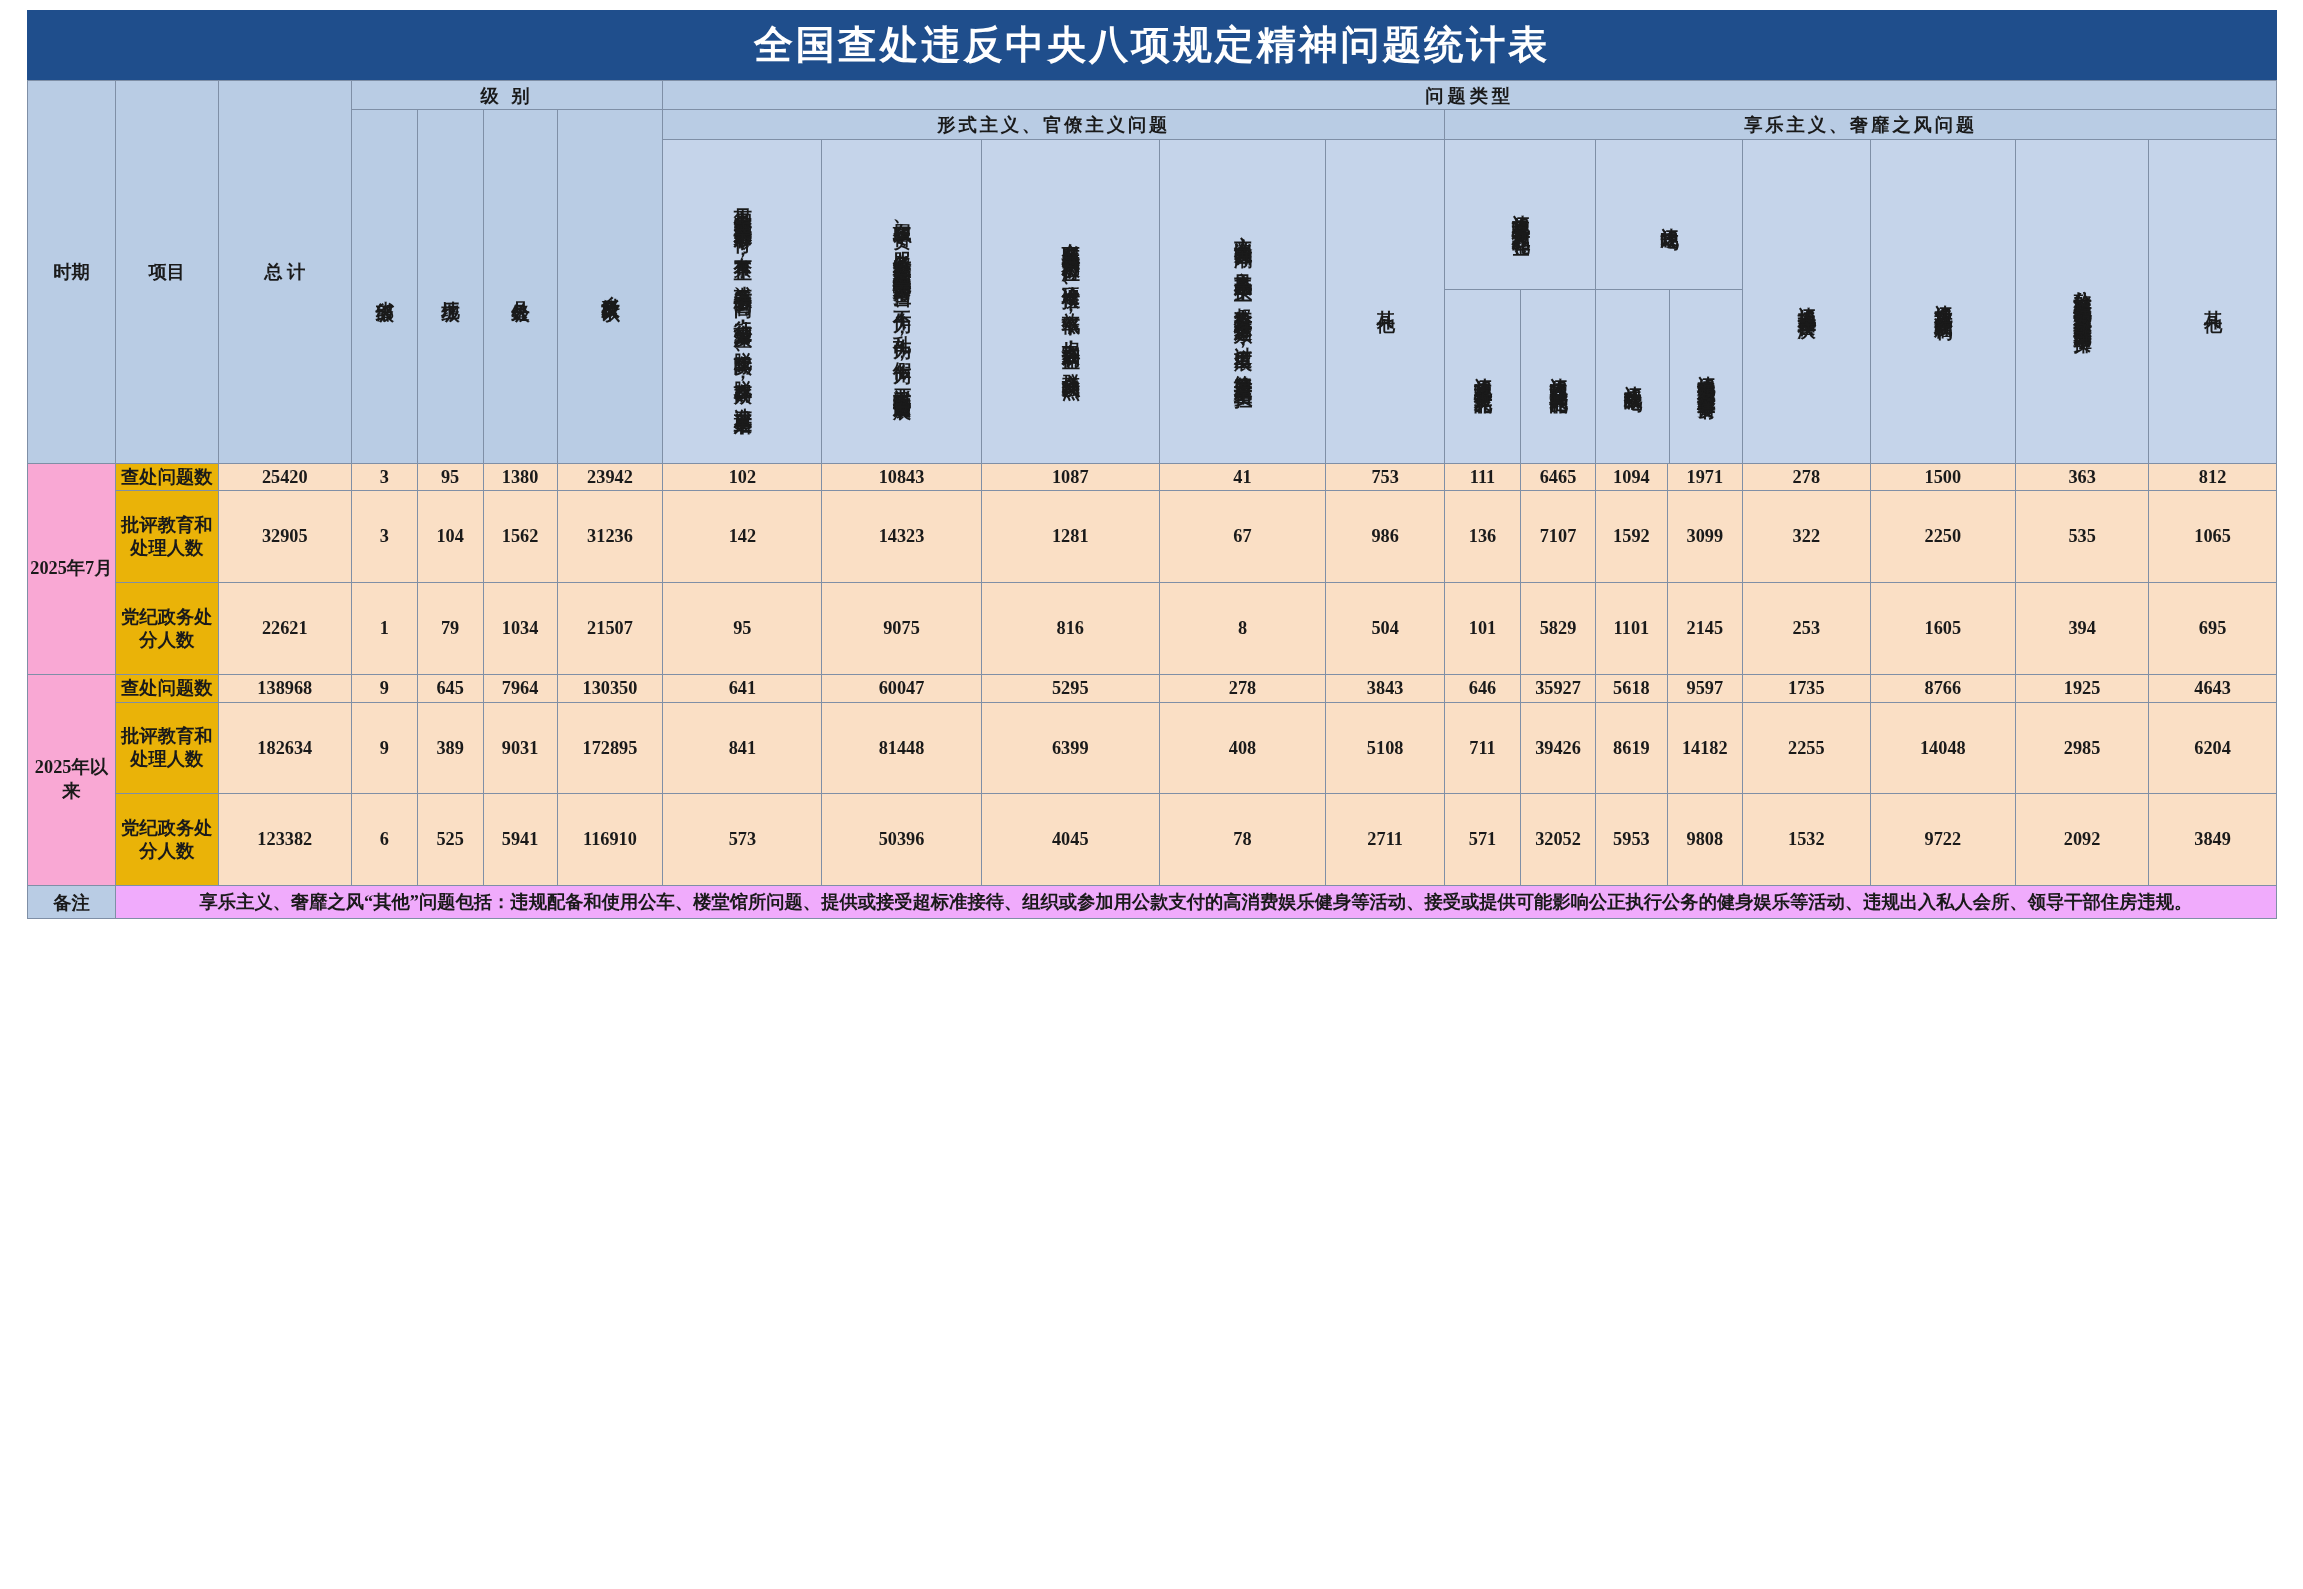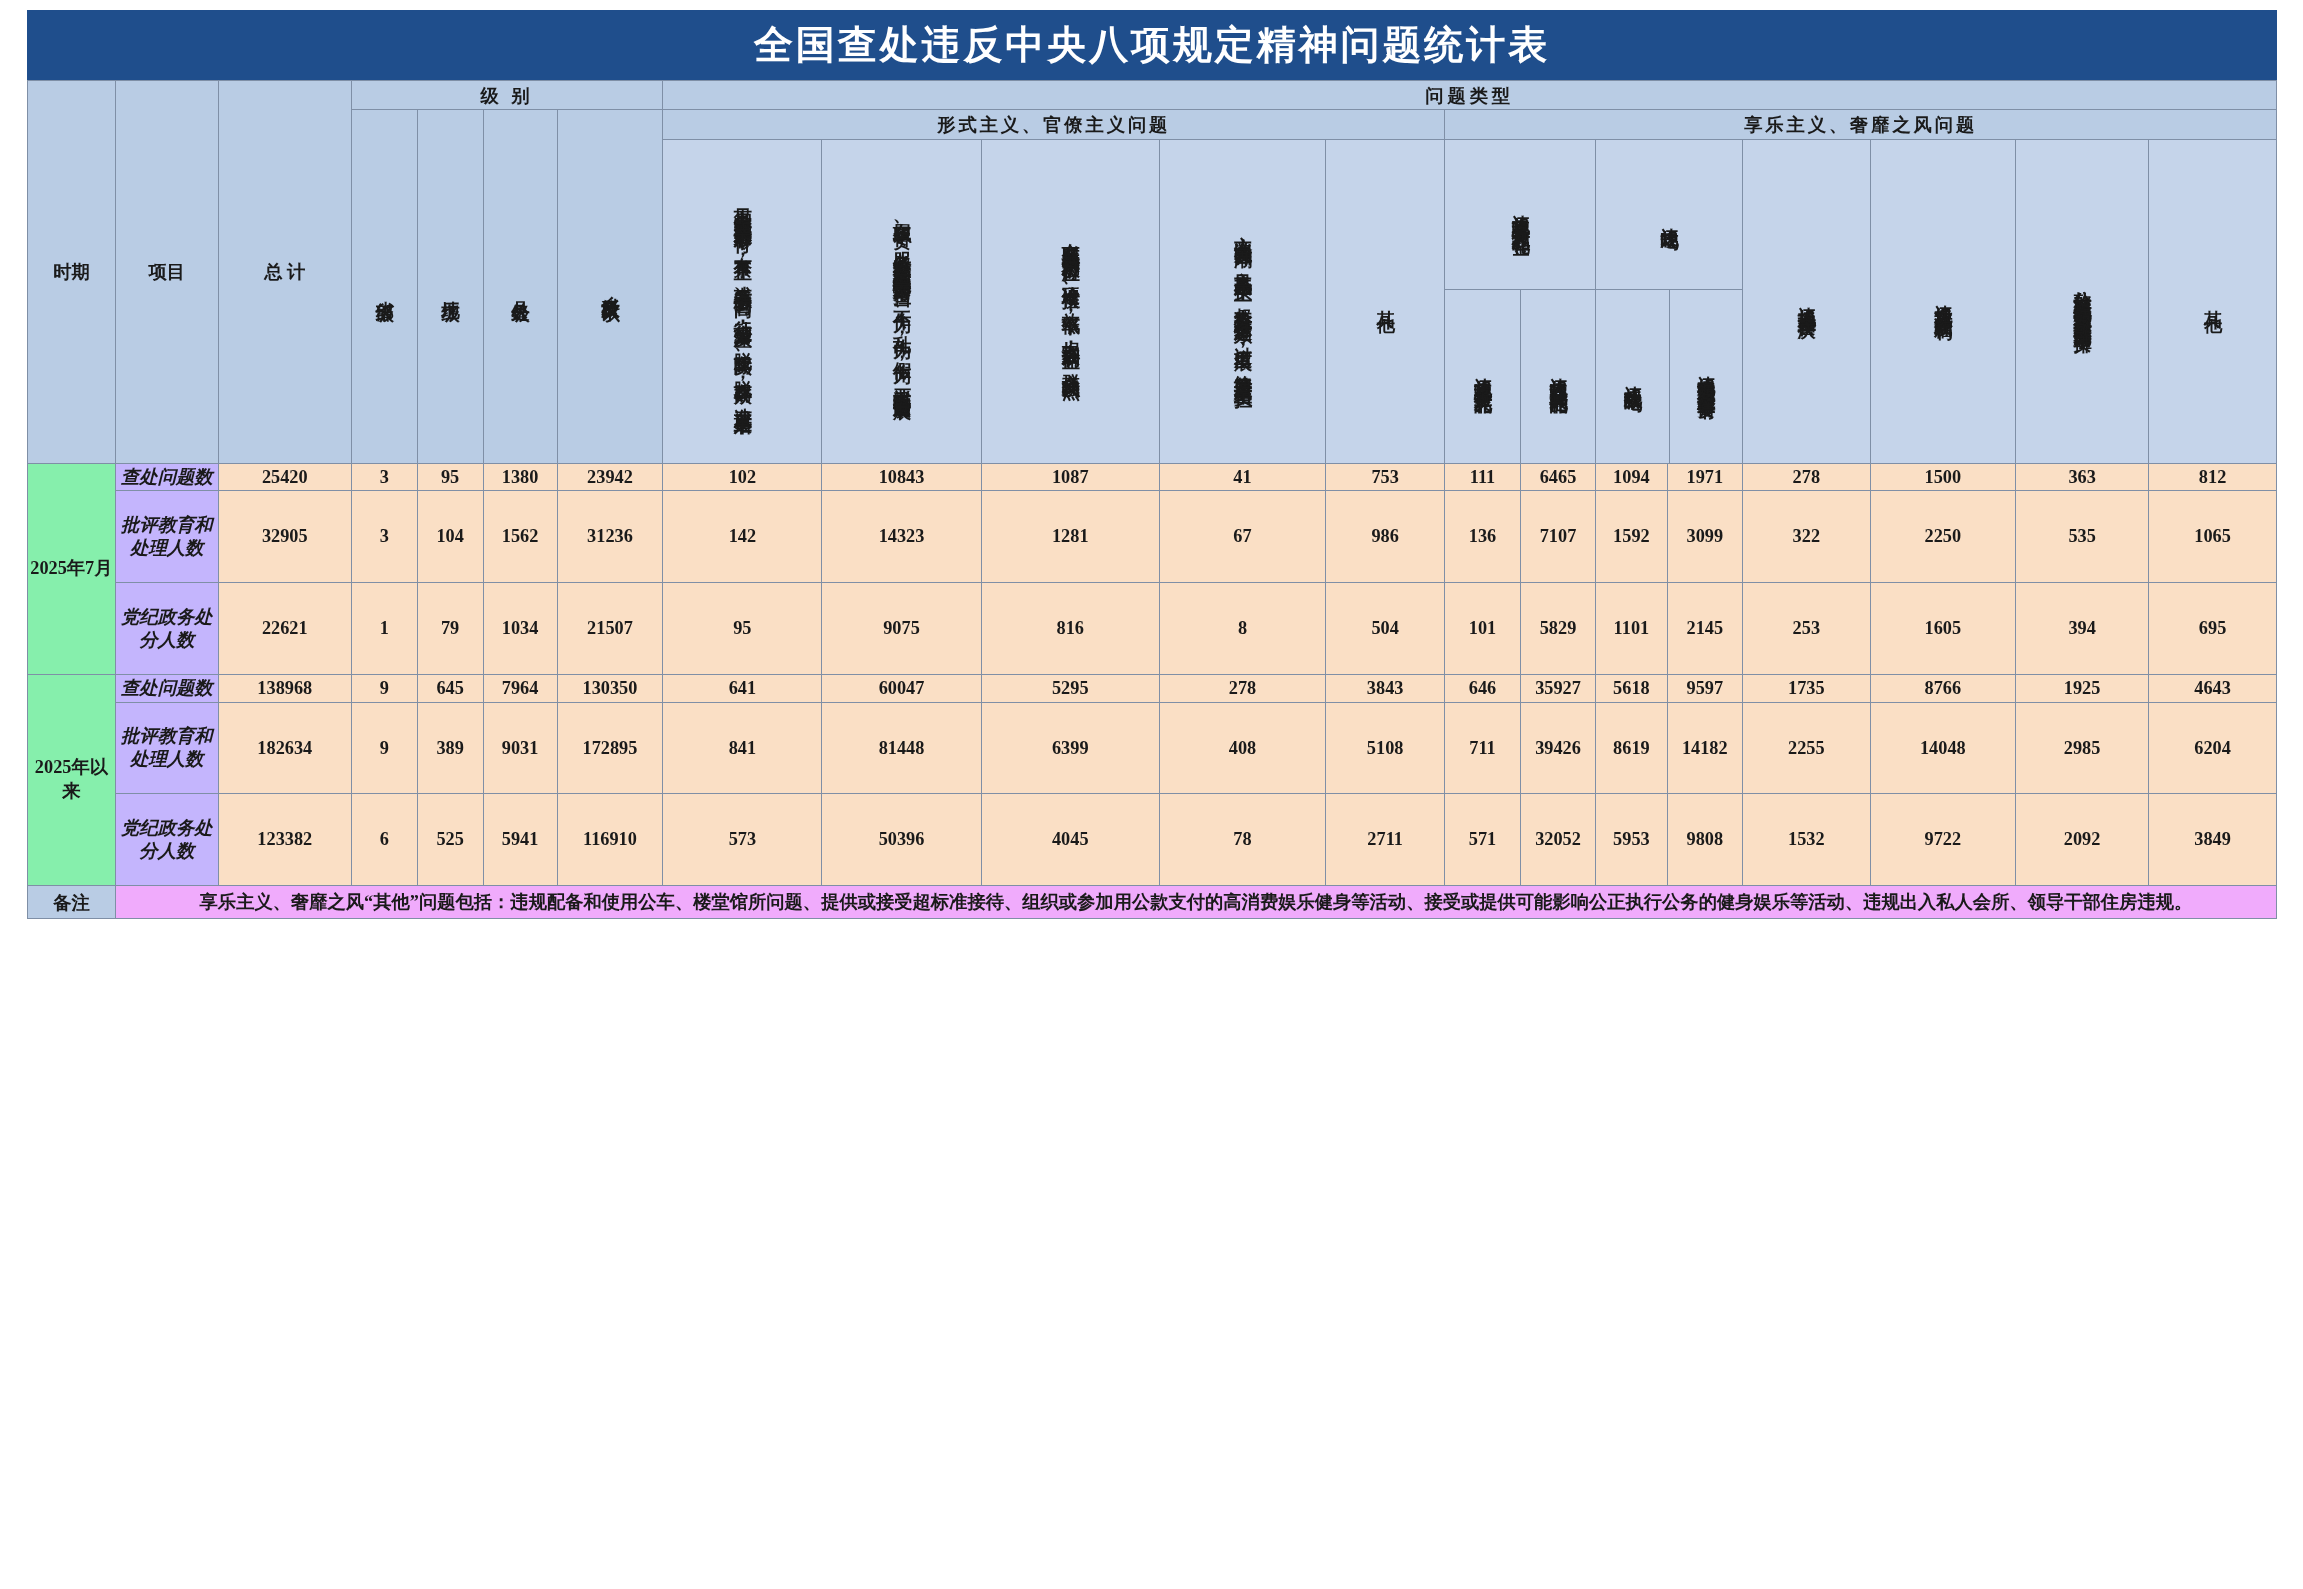--- a/index.html
+++ b/index.html
@@ -70,28 +70,27 @@
     margin: 0 auto;
     display: inline-block;
     max-height: 174px;
   }
   .data {
     background: #fadfc5;
     font-weight: normal;
     font-size: 20px;
   }
   .rowlab {
-    background: #c4b5fd;
+    background: #eab308;
     font-size: 20px;
     font-weight: bold;
     line-height: 1.25;
-    font-style: italic;
   }
   .periodlab {
-    background: #86efac;
+    background: #f9a8d4;
     font-size: 20px;
     font-weight: bold;
     line-height: 1.3;
   }
   .note-cell {
     background: #f0abfc;
     text-align: left;
     font-size: 20px;
     font-weight: normal;
     line-height: 1.55;

